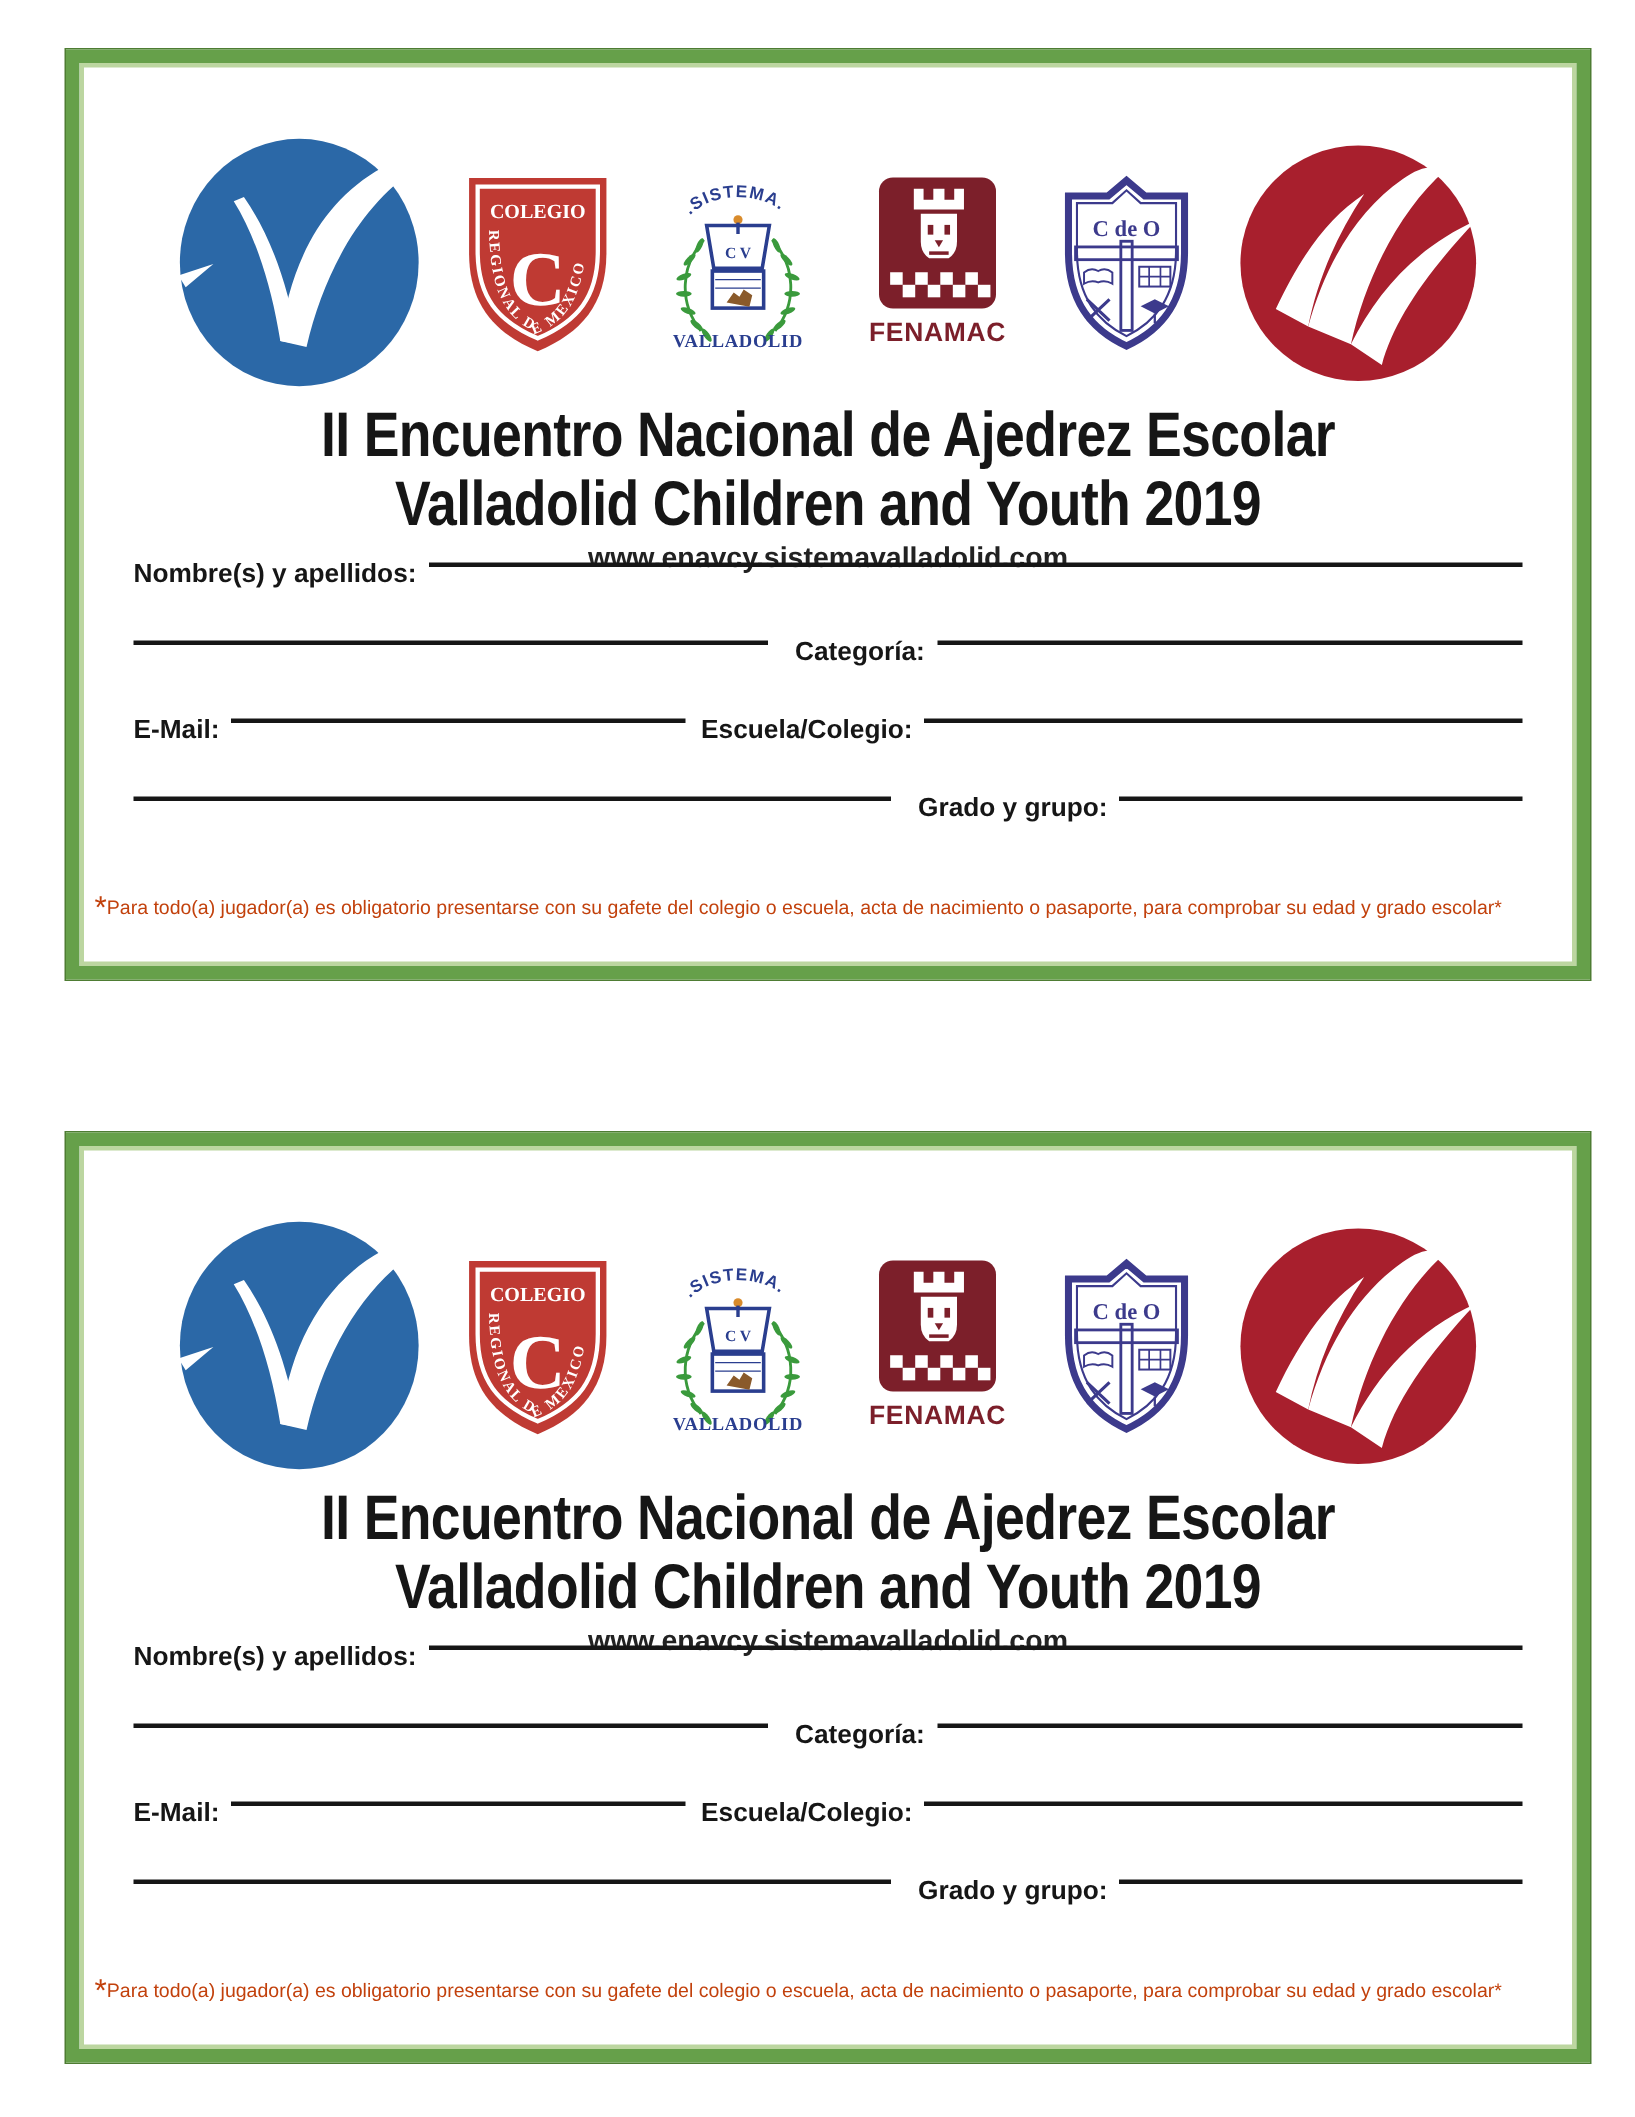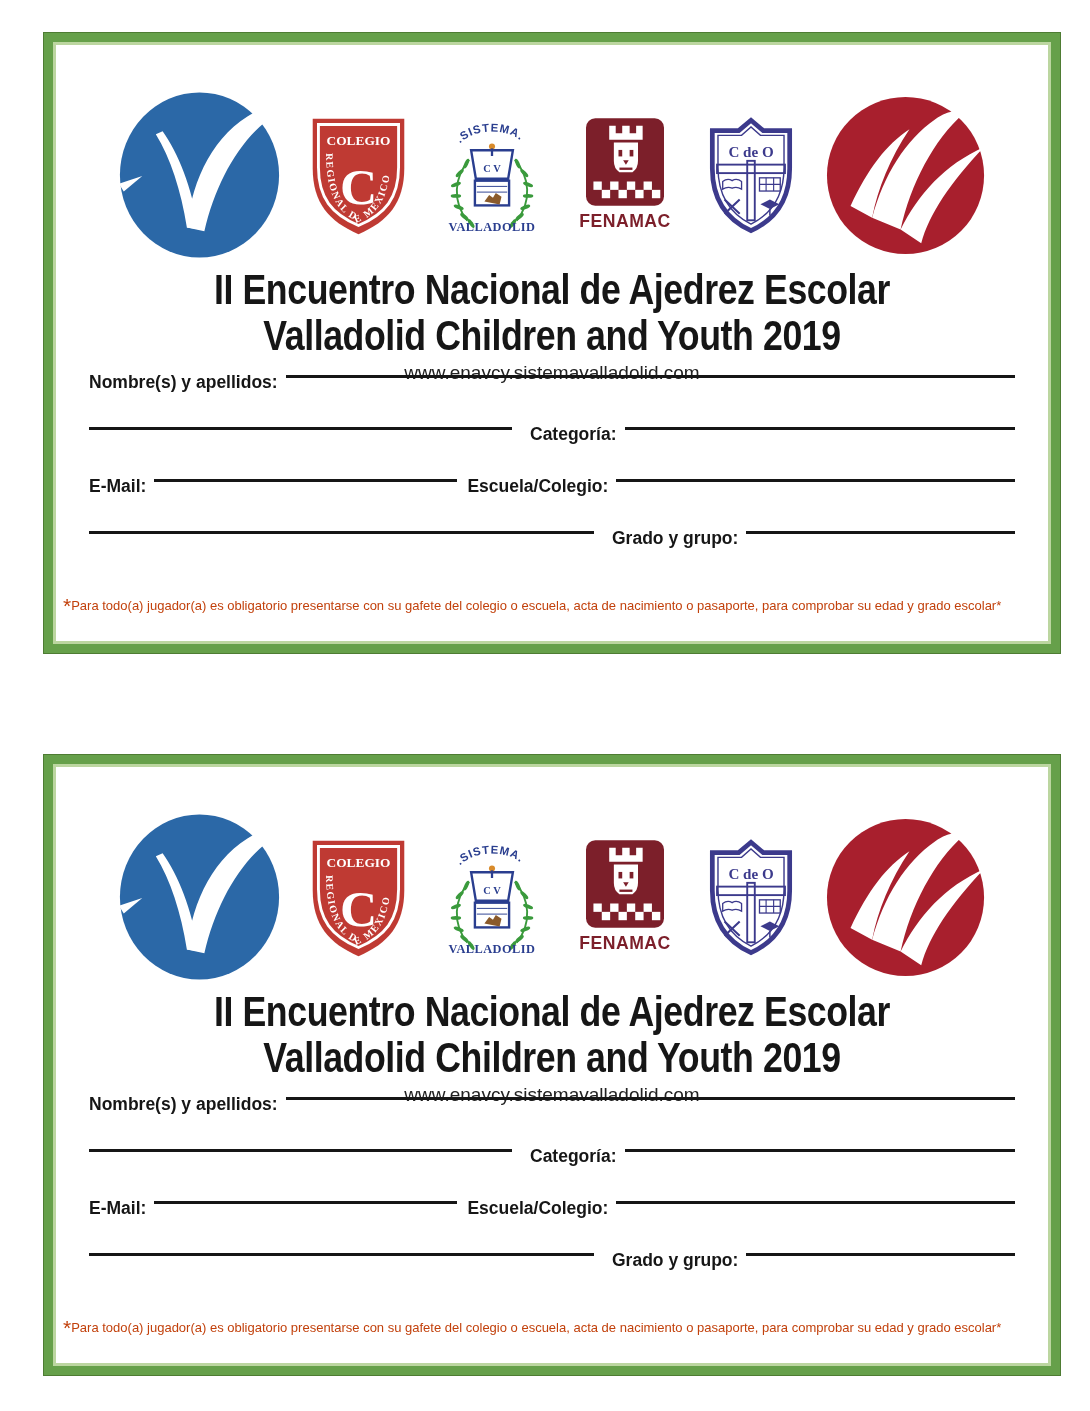--- a/index.html
+++ b/index.html
@@ -21,21 +21,21 @@
   }
   .logos { display: flex; justify-content: center; align-items: center; gap: 24px; height: 172px; }
   .logo { flex: none; display: block; }
   .title {
     margin: 6px 0 0; text-align: center;
     font-size: 42px; font-weight: bold; line-height: 1.1;
     letter-spacing: -0.5px; white-space: nowrap;
     transform: scaleX(.85); transform-origin: 50% 0;
     color: #161616;
   }
-  .website { text-align: center; font-size: 19px; margin-top: 3px; color: #222; }
+  .website { text-align: center; font-size: 19px; margin-top: 3px; color: #222; font-weight: bold; }
   .form { padding: 0 36px; margin-top: -12px; font-weight: bold; font-size: 17.5px; }
   .row { display: flex; align-items: flex-start; height: 52px; }
   .lbl { white-space: nowrap; margin-right: 8px; }
   .lbl.mid { margin-left: 10px; }
   .blank { border-bottom: 3px solid #161616; height: 6px; display: block; }
   .grow { flex: 1; }
   .w-cat { width: 423px; margin-right: 8px; }
   .w-email { width: 303px; }
   .w-grade { width: 505px; margin-right: 8px; }
   .footnote {

